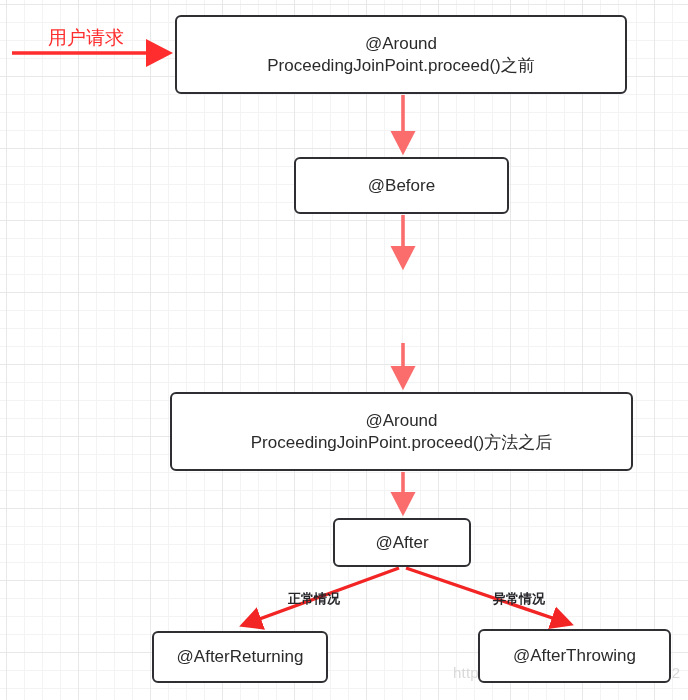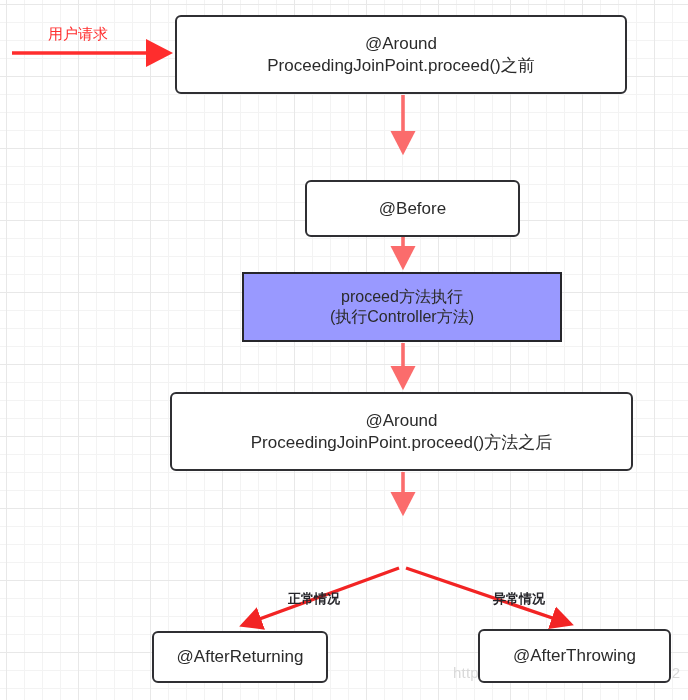--- a/index.html
+++ b/index.html
@@ -49,21 +49,21 @@
     border-radius: 0;
   }
   .edge-label {
     position: absolute;
     z-index: 4;
     white-space: nowrap;
     background: transparent;
   }
   .edge-label.user-req {
     color: #ff2d2d;
-    font-size: 15px;
+    font-size: 19px;
   }
   .edge-label.branch {
     color: #25252a;
     font-size: 13px;
     font-weight: 600;
   }
   .watermark {
     position: absolute;
     z-index: 1;
     color: #d9d9d9;
@@ -110,26 +110,25 @@
 
   <div class="edge-label user-req" style="left:48px; top:25px;">用户请求</div>
 
   <div class="edge-label branch" style="left:288px; top:590px;">正常情况</div>
 
   <div class="edge-label branch" style="left:457px; top:590px;margin-left:36px;">异常情况</div>
 
   <div class="node" style="left:175px; top:15px; width:452px; height:79px; font-size:17px;">@Around
 ProceedingJoinPoint.proceed()之前</div>
 
-  <div class="node" style="left:305px; top:157px; width:215px; height:57px; font-size:17px;margin-top:23px;">@Before</div>
+  <div class="node" style="left:294px; top:157px; width:215px; height:57px; font-size:17px;">@Before</div>
 
-  <div class="node proceed-node" style="left:242px; top:272px; width:320px; height:70px; font-size:16px;">proceed方法执行
-(执行Controller方法)</div>
 
   <div class="node" style="left:170px; top:392px; width:463px; height:79px; font-size:17px;">@Around
 ProceedingJoinPoint.proceed()方法之后</div>
 
+  <div class="node" style="left:333px; top:518px; width:138px; height:49px; font-size:17px;">@After</div>
 
   <div class="node" style="left:152px; top:631px; width:176px; height:52px; font-size:17px;">@AfterReturning</div>
 
   <div class="node" style="left:478px; top:629px; width:193px; height:54px; font-size:17px;">@AfterThrowing</div>
 
 </div>
 
 </body></html>

